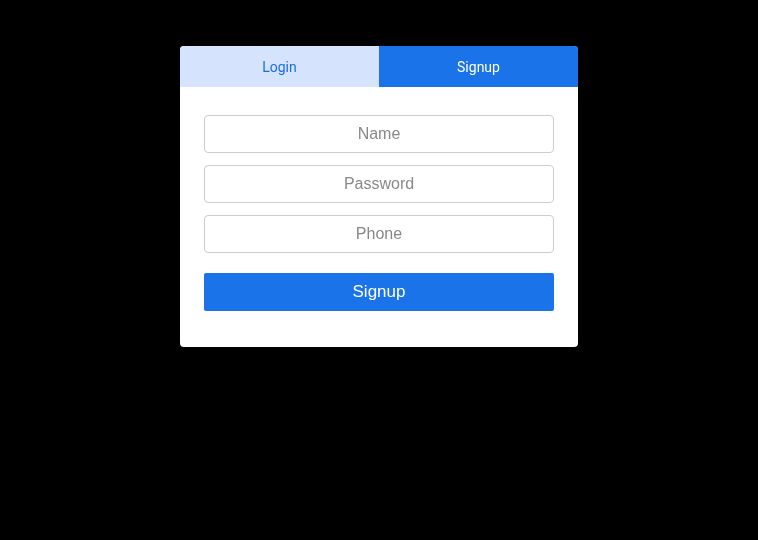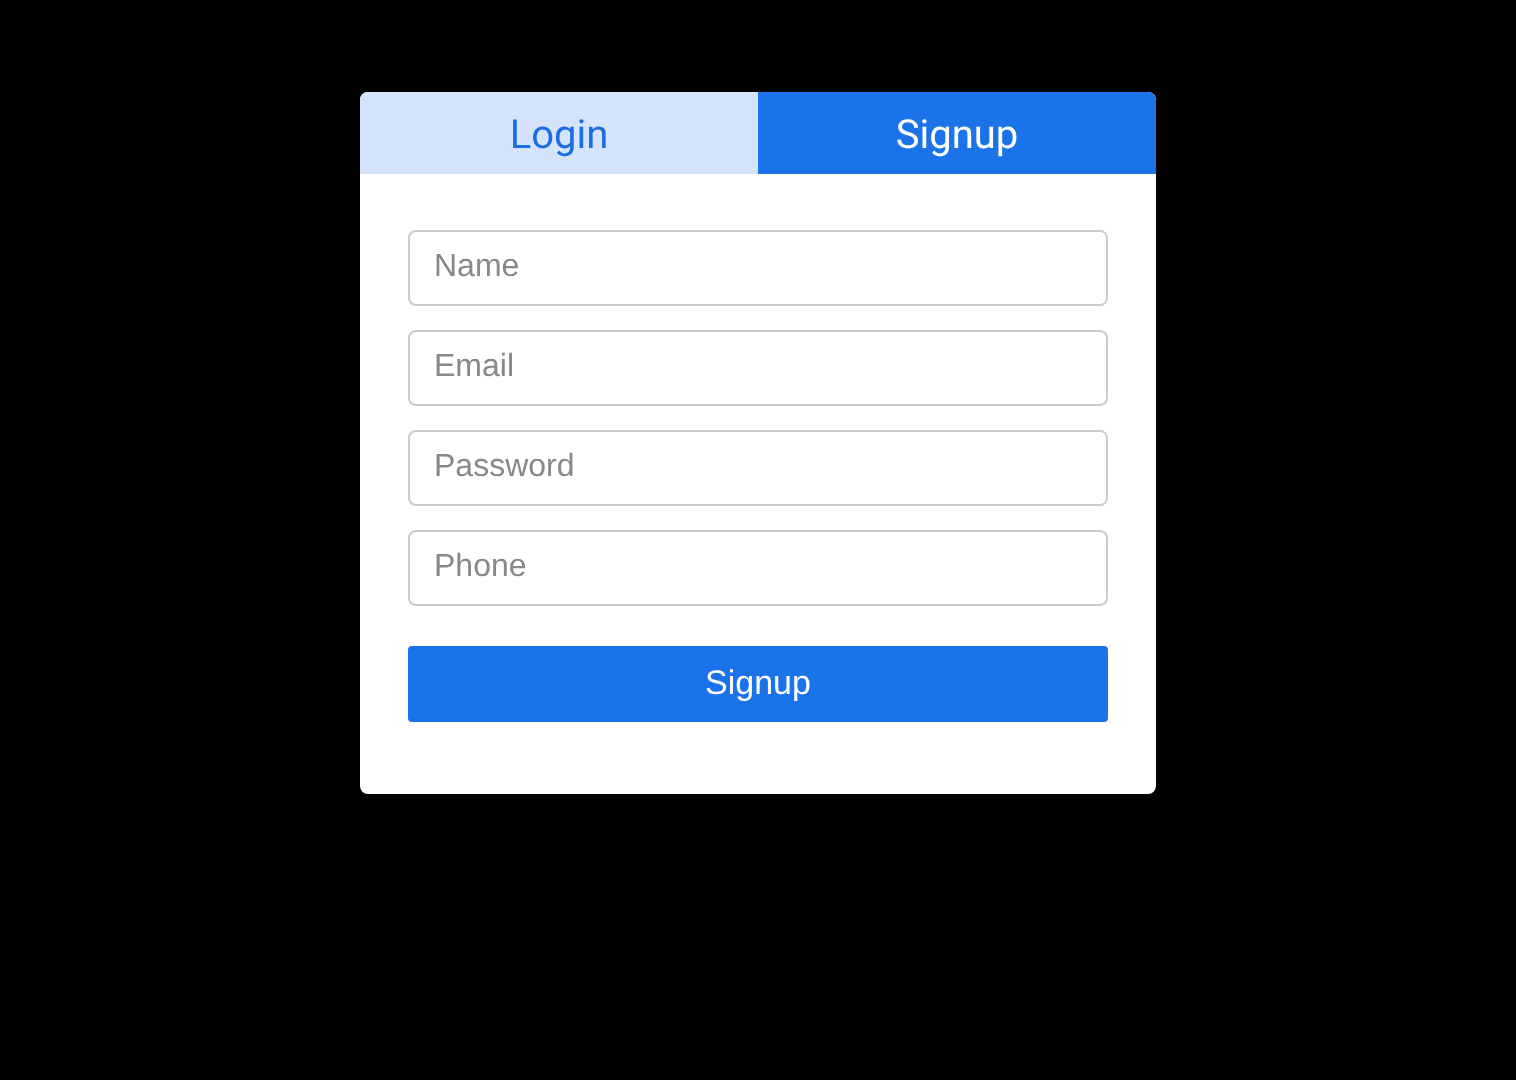--- a/index.html
+++ b/index.html
@@ -26,21 +26,21 @@
     .tabs {
       display: flex;
       width: 100%;
     }
     .tab {
       flex: 1;
       height: 41px;
       display: flex;
       align-items: center;
       justify-content: center;
-      font-size: 20px;
+      font-size: 14px;
       cursor: pointer;
       user-select: none;
     }
     .tab-inactive {
       background: #d5e4fc;
       color: #1b6ee2;
     }
     .tab-active {
       background: #1a73e8;
       color: #fff;
@@ -53,20 +53,21 @@
     }
     .input {
       width: 100%;
       height: 38px;
       padding: 0 12px;
       font-size: 16px;
       border: 1px solid #ccc;
       border-radius: 4px;
       outline: none;
       color: #15803d;
+      text-align: center;
     }
     .input::placeholder {
       color: #888;
     }
     .submit-btn {
       margin-top: 8px;
       width: 100%;
       height: 38px;
       background: #1a73e8;
       color: #fff;
@@ -79,18 +80,17 @@
 </head>
 <body>
 
 <div class="card">
   <div class="tabs">
     <div class="tab tab-inactive">Login</div>
     <div class="tab tab-active">Signup</div>
   </div>
   <div class="form">
     <input class="input" type="text" placeholder="Name" style="">
-    <input class="input" type="text" placeholder="Email" style="">
     <input class="input" type="password" placeholder="Password" style="">
     <input class="input" type="text" placeholder="Phone" style="">
     <button class="submit-btn">Signup</button>
   </div>
 </div>
 
 </body></html>

